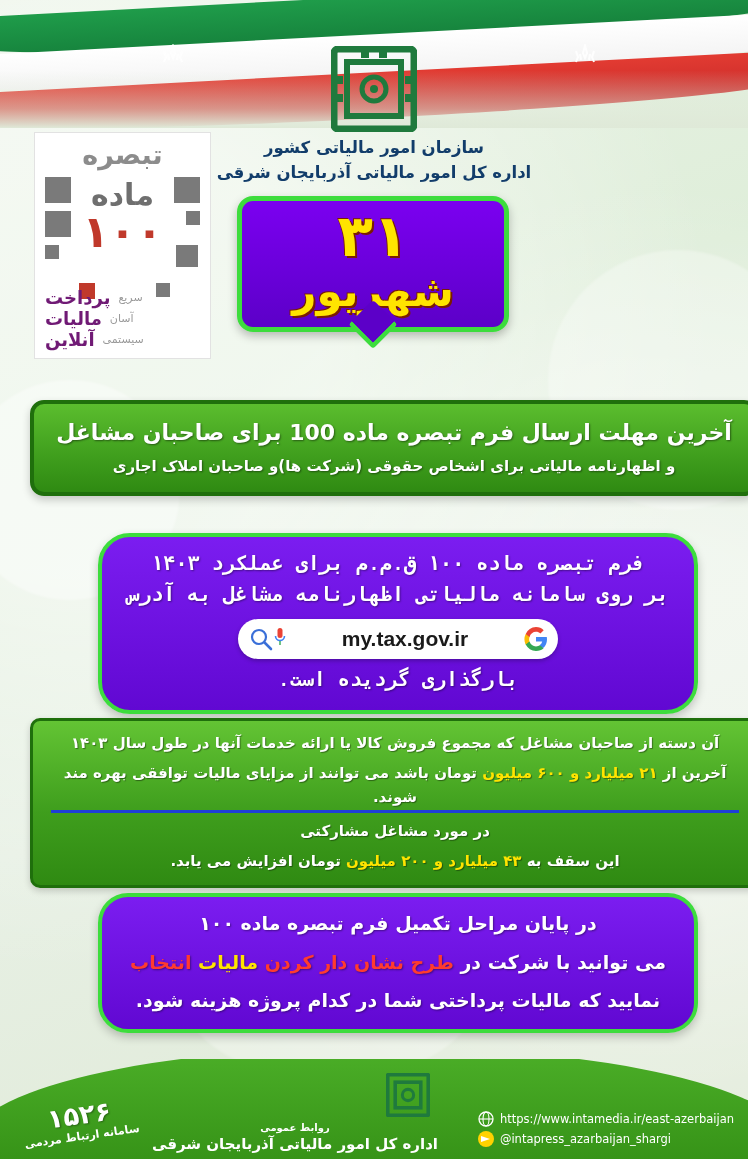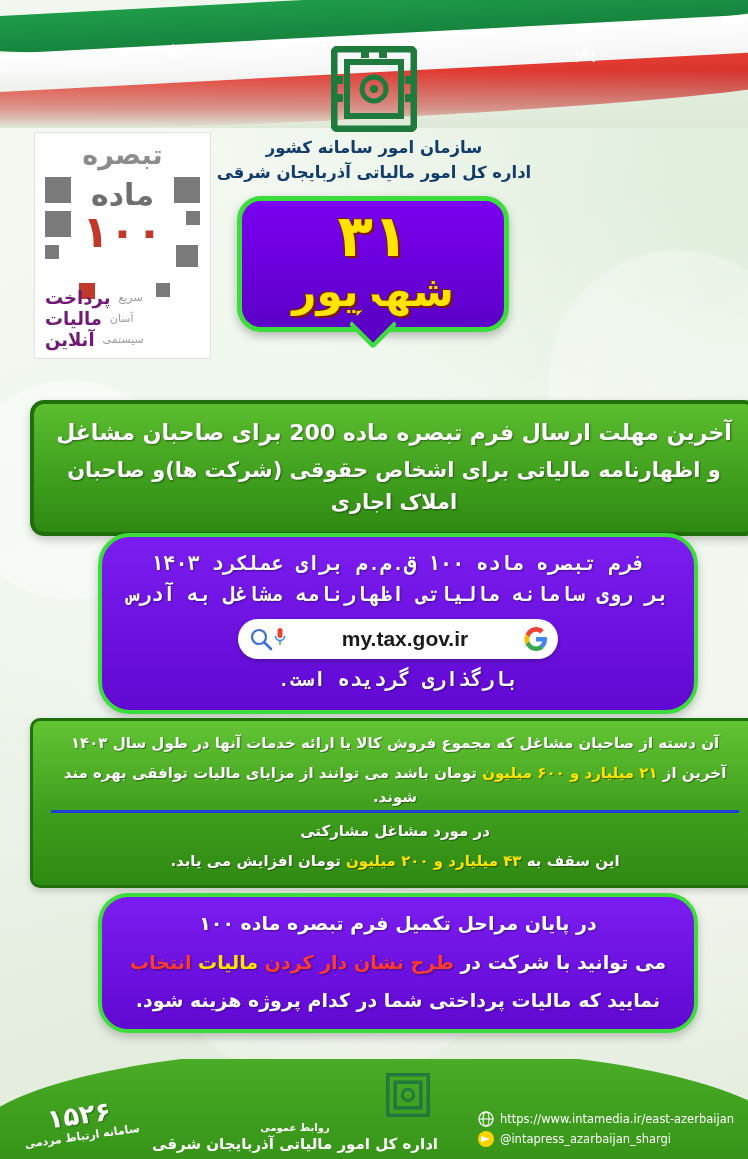--- a/index.html
+++ b/index.html
@@ -55,38 +55,38 @@
   .qrfoot .rowline{display:flex;justify-content:flex-end;align-items:center;gap:8px;padding:0 10px;}
   .qrfoot .big{color:#701a75;font-size:18px;font-weight:bold;}
   .qrfoot .sml{color:#9a9a9a;font-size:11px;}
   .qrsq{position:absolute;background:#7a7a7a;}
   .qrsq.r{background:#c0392b;}
 
   
   .datewrap{position:absolute;left:237px;top:196px;width:272px;}
   .datebox{
     position:relative;background:linear-gradient(180deg,#7b00f0,#5c00c8);
-    border:5px solid #3ddc3d;border-radius:24px;
+    border:5px solid #3ddc3d;border-radius:16px;
     box-shadow:0 4px 10px rgba(0,0,0,.25);
     padding:6px 14px 12px;text-align:center;
   }
   .datebox .d1{color:#ffe400;font-size:58px;font-weight:bold;line-height:1;text-shadow:2px 2px 0 #7a1d00,-1px -1px 0 #7a1d00;}
   .datebox .d2{color:#ffe400;font-size:42px;font-weight:bold;line-height:1.1;margin-top:4px;text-shadow:2px 2px 0 #7a1d00,-1px -1px 0 #7a1d00;}
   .datetail{position:absolute;left:50%;transform:translateX(-50%) rotate(45deg);bottom:-15px;width:30px;height:30px;background:#5c00c8;border-right:5px solid #3ddc3d;border-bottom:5px solid #3ddc3d;border-radius:4px;}
 
   
   .headline{
     position:absolute;left:30px;top:400px;width:688px;
     background:linear-gradient(180deg,#5bbd2e,#3f9e1d 60%,#2f8a12);
     border:4px solid #1f6f0c;border-radius:14px;
     box-shadow:0 4px 8px rgba(0,0,0,.2);
     padding:12px 16px 14px;text-align:center;
   }
   .headline .h1{color:#ffffff;font-size:22px;font-weight:bold;line-height:1.5;text-shadow:1px 1px 2px rgba(0,0,0,.45);}
-  .headline .h2{color:#ffffff;font-size:21px;font-weight:bold;line-height:1.5;margin-top:6px;text-shadow:1px 1px 2px rgba(0,0,0,.45);}
+  .headline .h2{color:#ffffff;font-size:15px;font-weight:bold;line-height:1.5;margin-top:6px;text-shadow:1px 1px 2px rgba(0,0,0,.45);}
 
   
   .urlpanel{
     position:absolute;left:98px;top:533px;width:556px;
     background:linear-gradient(180deg,#7b1df0,#6108d2);
     border:4px solid #3ddc3d;border-radius:32px;
     box-shadow:0 4px 10px rgba(0,0,0,.22);
     padding:12px 18px 14px;text-align:center;
   }
   .urlpanel .t{color:#ffffff;font-size:20px;font-weight:bold;line-height:1.55;text-shadow:1px 1px 2px rgba(0,0,0,.4);font-family:Liberation Mono, monospace;}
@@ -179,21 +179,21 @@
       <rect x="0" y="30" width="12" height="8" fill="#1f7a3d"></rect>
       <rect x="74" y="30" width="12" height="8" fill="#1f7a3d"></rect>
       <rect x="0" y="48" width="12" height="8" fill="#1f7a3d"></rect>
       <rect x="74" y="48" width="12" height="8" fill="#1f7a3d"></rect>
       <rect x="30" y="0" width="8" height="12" fill="#1f7a3d"></rect>
       <rect x="48" y="0" width="8" height="12" fill="#1f7a3d"></rect>
     </svg>
   </div>
 
   <div class="org">
-    <div class="l1">سازمان امور سامانه کشور</div>
+    <div class="l1">سازمان امور مالیاتی کشور</div>
     <div class="l2">اداره کل امور مالیاتی آذربایجان شرقی</div>
   </div>
 
   <div class="qrbox">
     <div class="qrtitle">تبصره</div>
 
     <div class="qrsq" style="left:10px;top:44px;width:26px;height:26px;"></div>
     <div class="qrsq" style="left:10px;top:78px;width:26px;height:26px;"></div>
     <div class="qrsq" style="left:10px;top:112px;width:14px;height:14px;"></div>
     <div class="qrsq r" style="left:44px;top:150px;width:16px;height:16px;"></div>
@@ -223,21 +223,21 @@
 
   <div class="datewrap">
     <div class="datebox">
       <div class="d1">۳۱</div>
       <div class="d2">شهریور</div>
       <div class="datetail"></div>
     </div>
   </div>
 
   <div class="headline">
-    <div class="h1">آخرین مهلت ارسال فرم تبصره ماده 200 برای صاحبان مشاغل</div>
+    <div class="h1">آخرین مهلت ارسال فرم تبصره ماده 100 برای صاحبان مشاغل</div>
     <div class="h2">و اظهارنامه مالیاتی برای اشخاص حقوقی (شرکت ها)و صاحبان املاک اجاری</div>
   </div>
 
   <div class="urlpanel">
     <div class="t">فرم تبصره ماده ۱۰۰ ق.م.م برای عملکرد ۱۴۰۳</div>
     <div class="t">بر روی سامانه مالیاتی اظهارنامه مشاغل به آدرس</div>
     <div class="searchbar">
       <span class="g-icon">
         <svg width="24" height="24" viewBox="0 0 24 24">
           <path fill="#4285F4" d="M23 12.3c0-.8-.1-1.5-.2-2.3H12v4.4h6.2a5.3 5.3 0 0 1-2.3 3.5v2.9h3.7c2.2-2 3.4-5 3.4-8.5z"></path>

